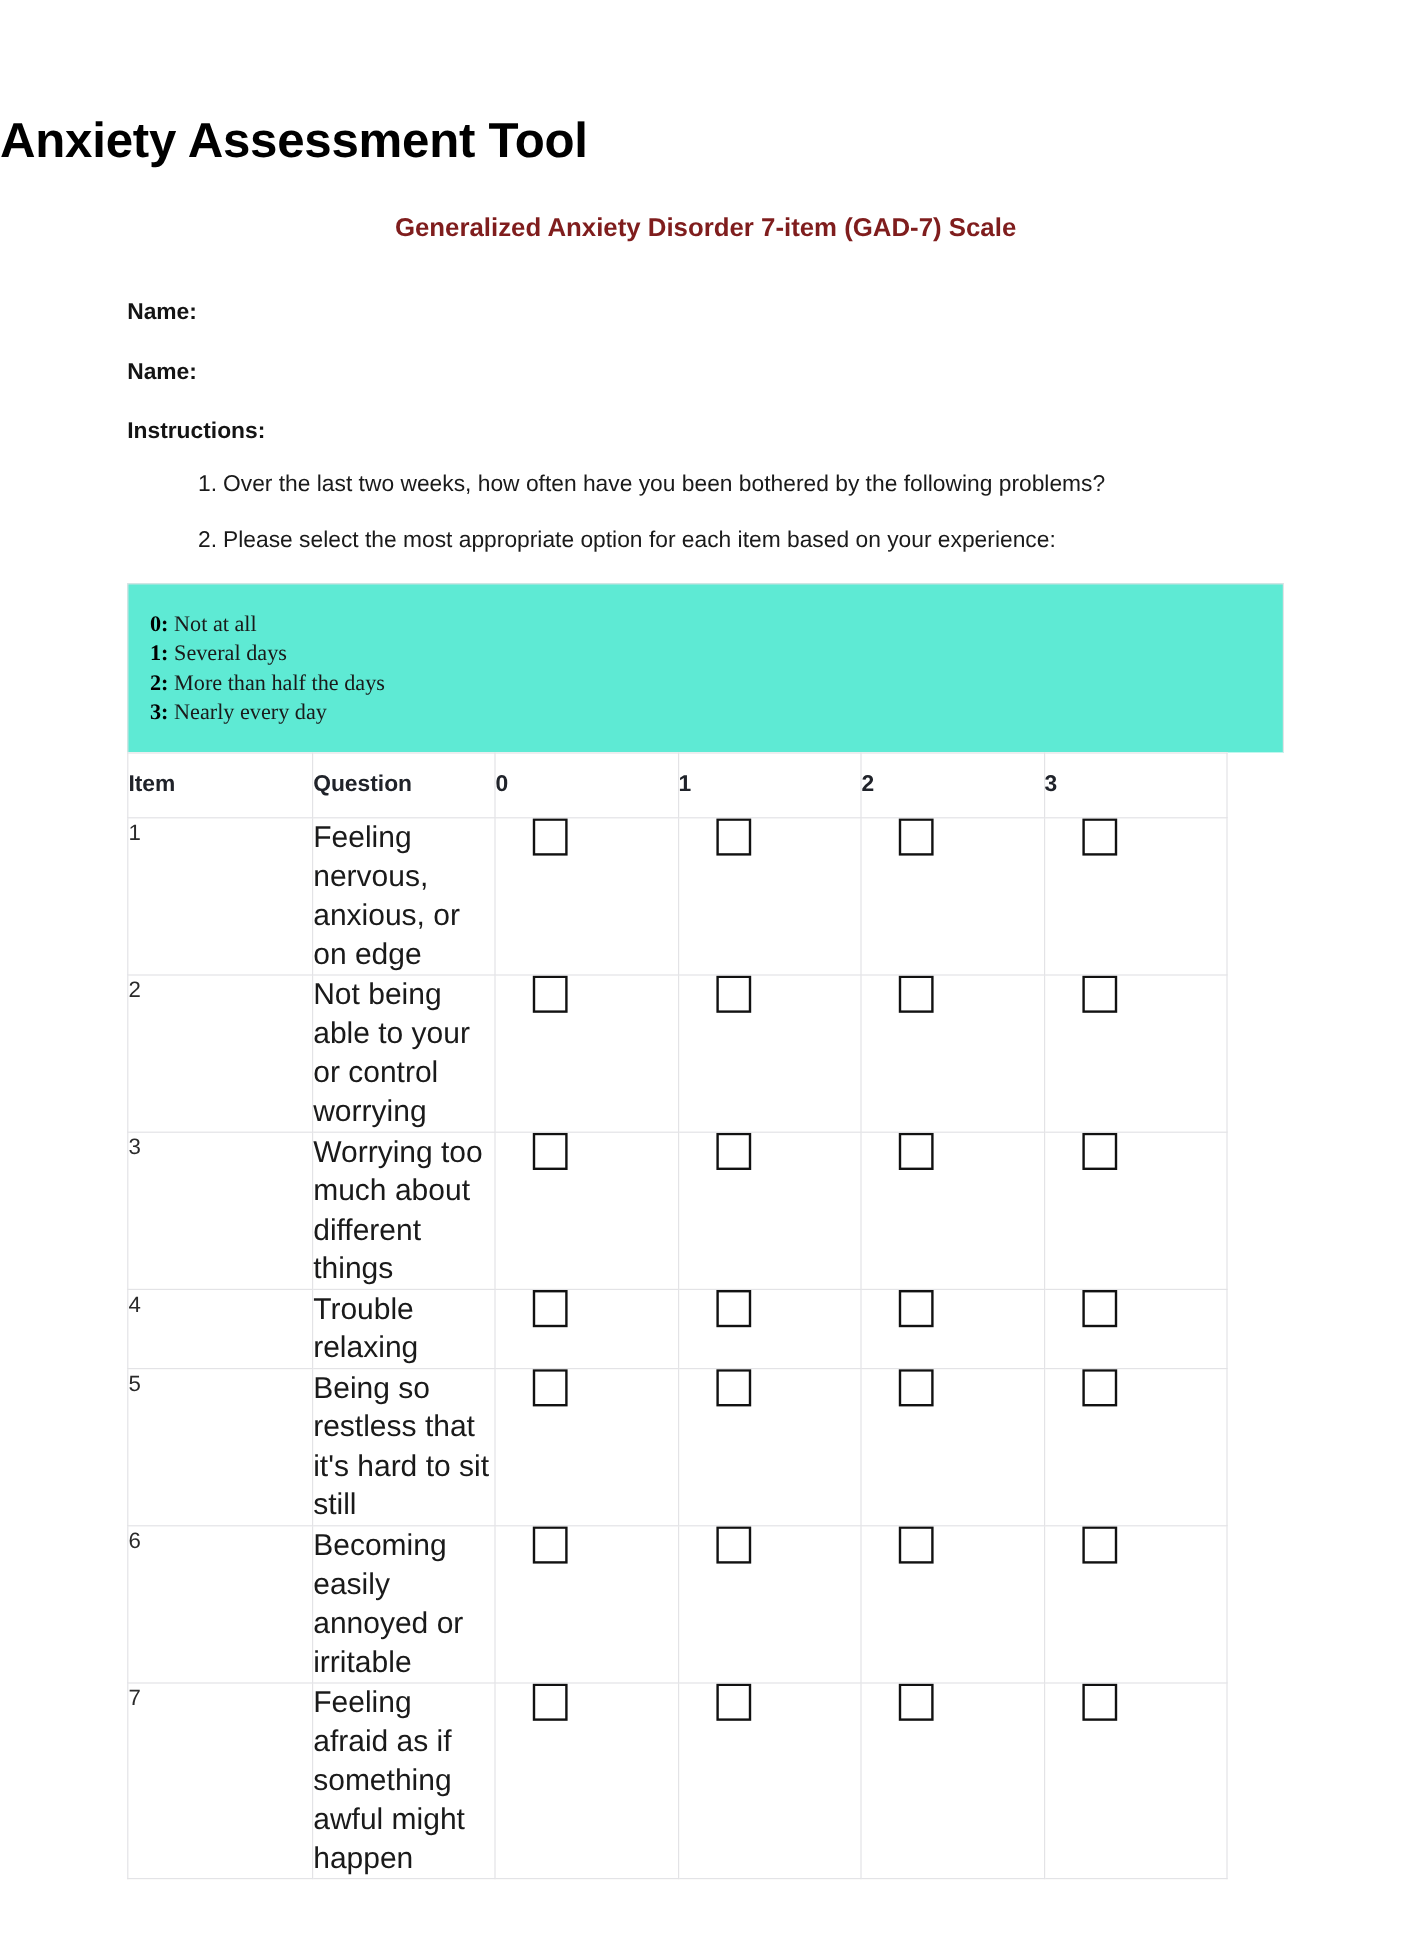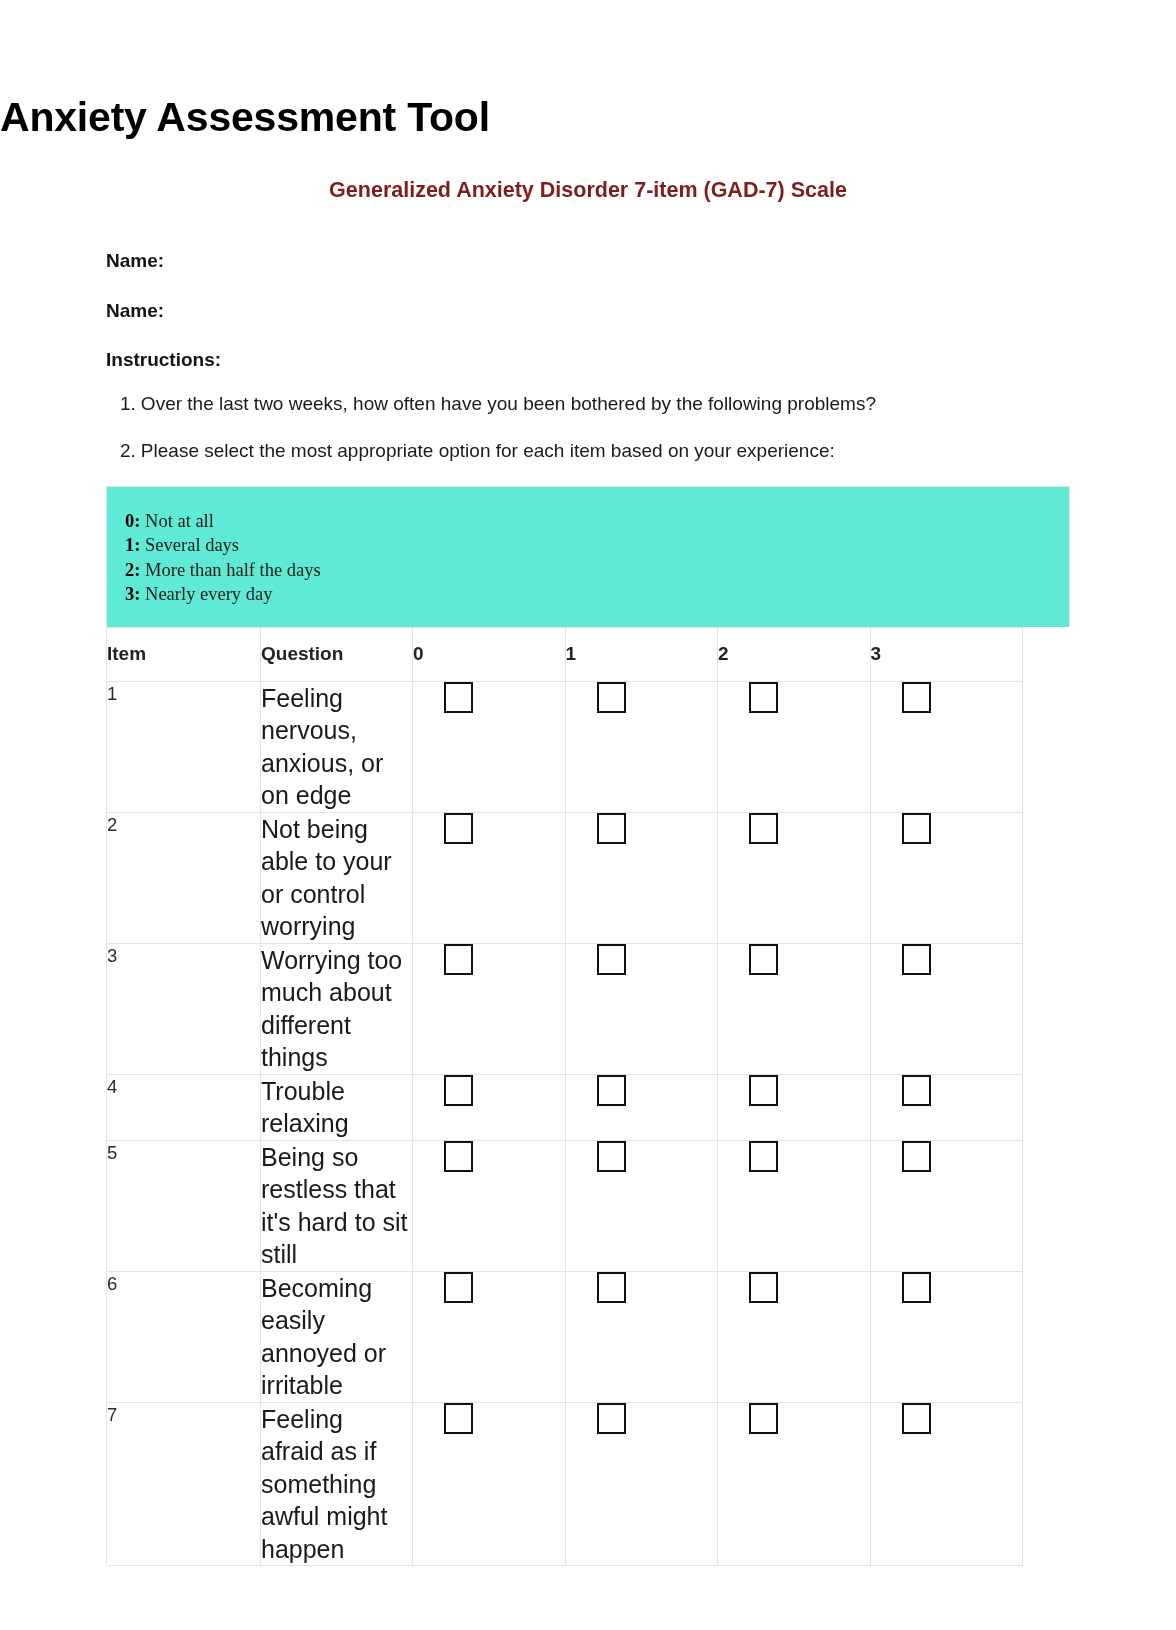--- a/index.html
+++ b/index.html
@@ -57,20 +57,21 @@
     line-height: 1.25;
   }
   .field-label.instructions {
     margin-bottom: 20px;
   }
 
   
   .instr-list {
     padding-left: 120px;
     padding-right: 120px;
+    margin-left: 45px;
   }
   .instr-item {
     font-size: 19px;
     color: #1a1a1a;
     margin: 0 0 22px 0;
     line-height: 1.3;
     font-weight: normal;
   }
   .instr-num { margin-right: 5px; }
 

